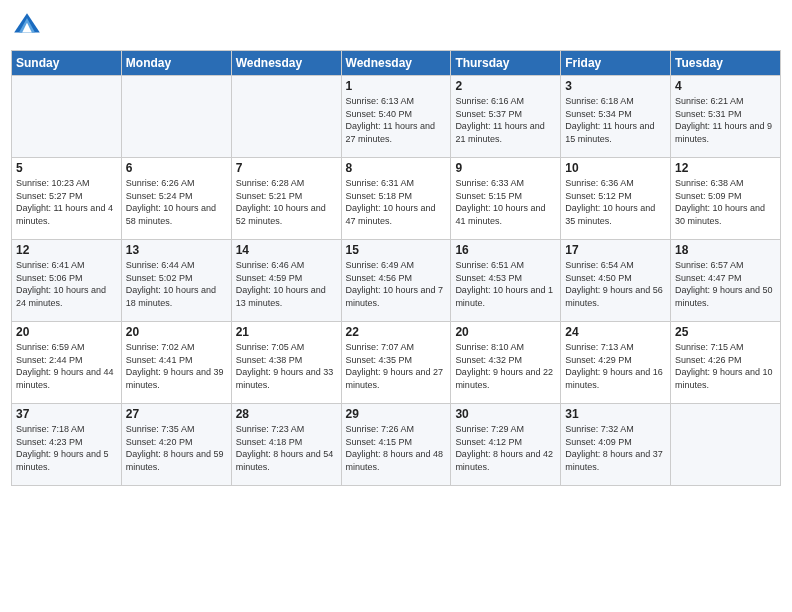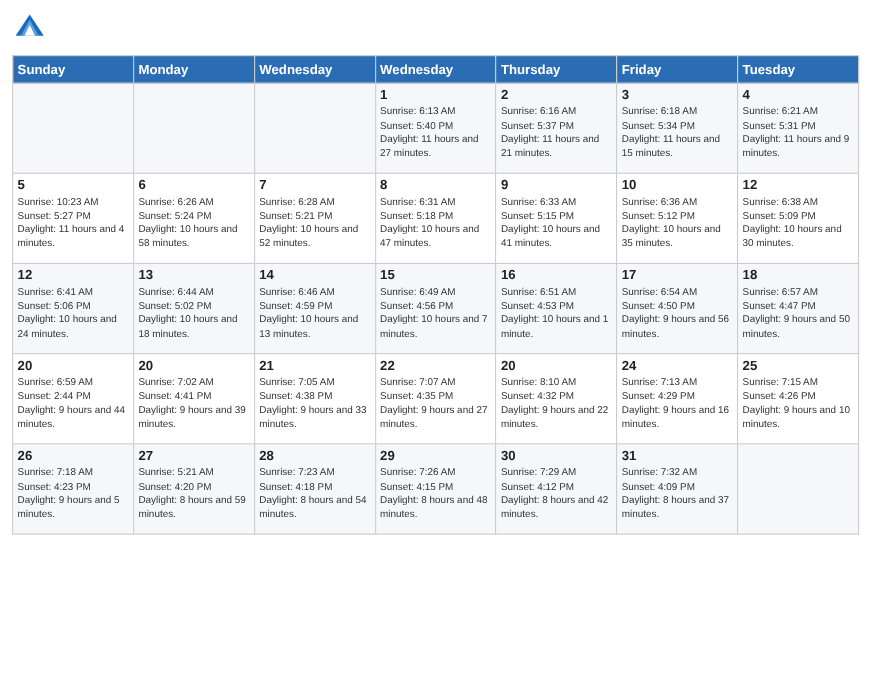--- a/index.html
+++ b/index.html
@@ -317,29 +317,29 @@
           <td>
             <div class="day-number">25</div>
             <div class="cell-info">Sunrise: 7:15 AM
 Sunset: 4:26 PM
 Daylight: 9 hours
 and 10 minutes.</div>
           </td>
         </tr>
         <tr>
           <td>
-            <div class="day-number">26</div>
+            <div class="day-number">37</div>
             <div class="cell-info">Sunrise: 7:18 AM
 Sunset: 4:23 PM
 Daylight: 9 hours
 and 5 minutes.</div>
           </td>
           <td>
             <div class="day-number">27</div>
-            <div class="cell-info">Sunrise: 5:21 AM
+            <div class="cell-info">Sunrise: 7:35 AM
 Sunset: 4:20 PM
 Daylight: 8 hours
 and 59 minutes.</div>
           </td>
           <td>
             <div class="day-number">28</div>
             <div class="cell-info">Sunrise: 7:23 AM
 Sunset: 4:18 PM
 Daylight: 8 hours
 and 54 minutes.</div>

